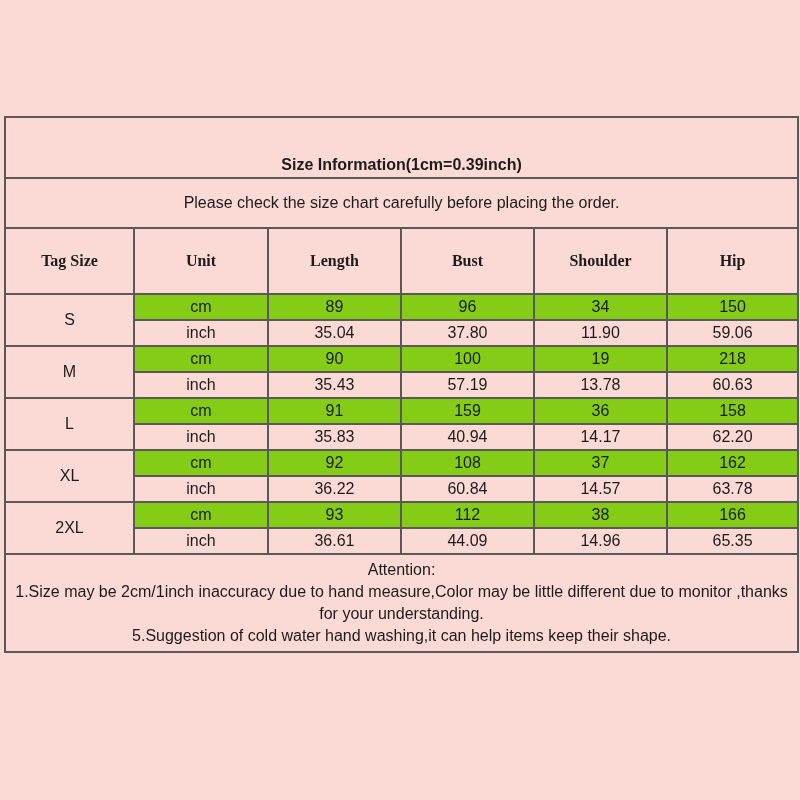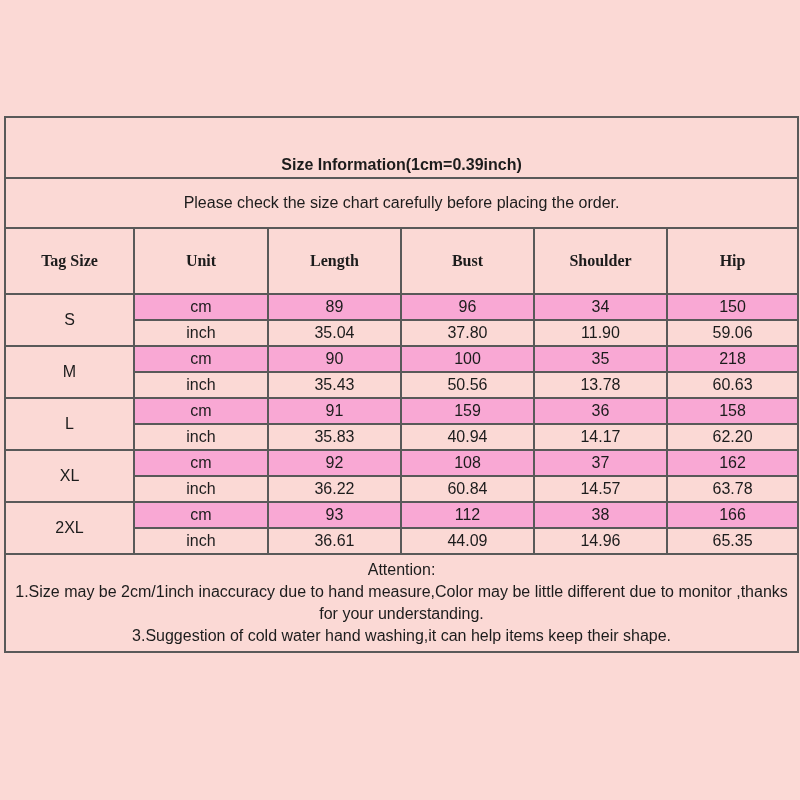--- a/index.html
+++ b/index.html
@@ -35,21 +35,21 @@
     height: 56px;
     vertical-align: bottom !important;
     font-weight: bold !important;
     padding-bottom: 3px !important;
   }
   .subtitle-cell { height: 48px; }
   .header-row th { height: 64px; font-weight: bold; font-family: Liberation Serif, serif; }
   .tag-cell { font-weight: bold; }
   .row-cm td { height: 24px; }
   .row-inch td { height: 24px; }
-  .row-cm td.white { background: #f9a8d4; }
+  .row-cm td.white { background: #84cc16; }
   .attention-cell {
     height: 96px;
     text-align: left;
     vertical-align: middle;
     padding: 4px 6px 2px 4px;
     font-size: 15px;
     line-height: 22px;
   }
 </style>
 </head>
@@ -95,27 +95,27 @@
         <td>37.80</td>
         <td>11.90</td>
         <td>59.06</td>
       </tr>
 
       <tr class="row-cm">
         <td rowspan="2" class="tag-cell">M</td>
         <td class="white">cm</td>
         <td class="white">90</td>
         <td class="white">100</td>
-        <td class="white">35</td>
+        <td class="white">19</td>
         <td class="white">218</td>
       </tr>
       <tr class="row-inch">
         <td>inch</td>
         <td>35.43</td>
-        <td>50.56</td>
+        <td>57.19</td>
         <td>13.78</td>
         <td>60.63</td>
       </tr>
 
       <tr class="row-cm">
         <td rowspan="2" class="tag-cell">L</td>
         <td class="white">cm</td>
         <td class="white">91</td>
         <td class="white">159</td>
         <td class="white">36</td>
@@ -158,18 +158,18 @@
         <td>36.61</td>
         <td>44.09</td>
         <td>14.96</td>
         <td>65.35</td>
       </tr>
 
       <tr>
         <td colspan="6" class="attention-cell">
           <div>Attention:</div>
           <div>1.Size may be 2cm/1inch inaccuracy due to hand measure,Color may be little different due to monitor ,thanks for your understanding.</div>
-          <div>3.Suggestion of cold water hand washing,it can help items keep their shape.</div>
+          <div>5.Suggestion of cold water hand washing,it can help items keep their shape.</div>
         </td>
       </tr>
     </tbody>
   </table>
 </div>
 
 </body></html>

